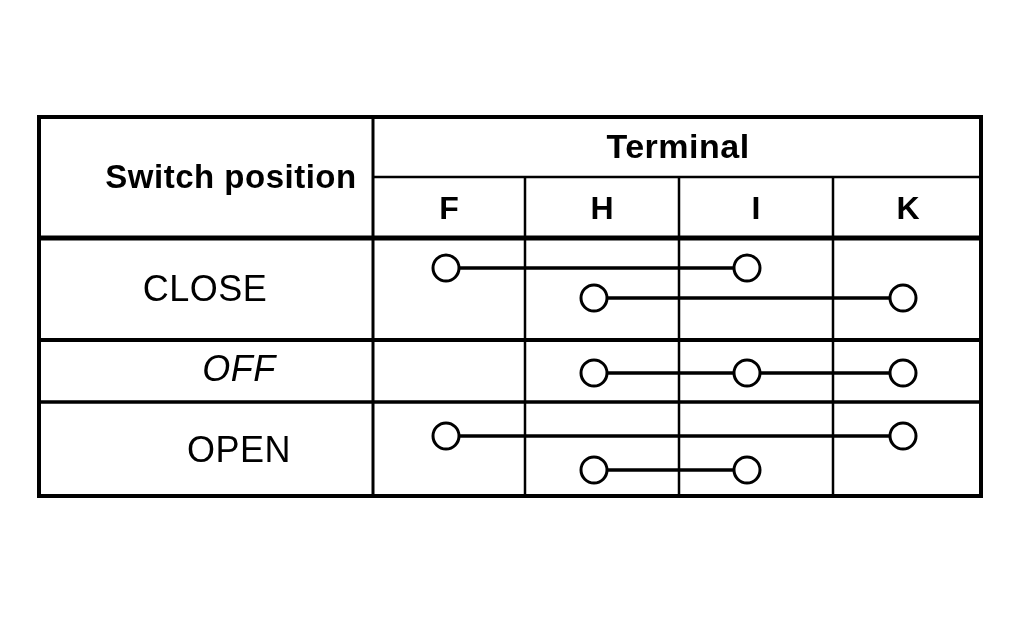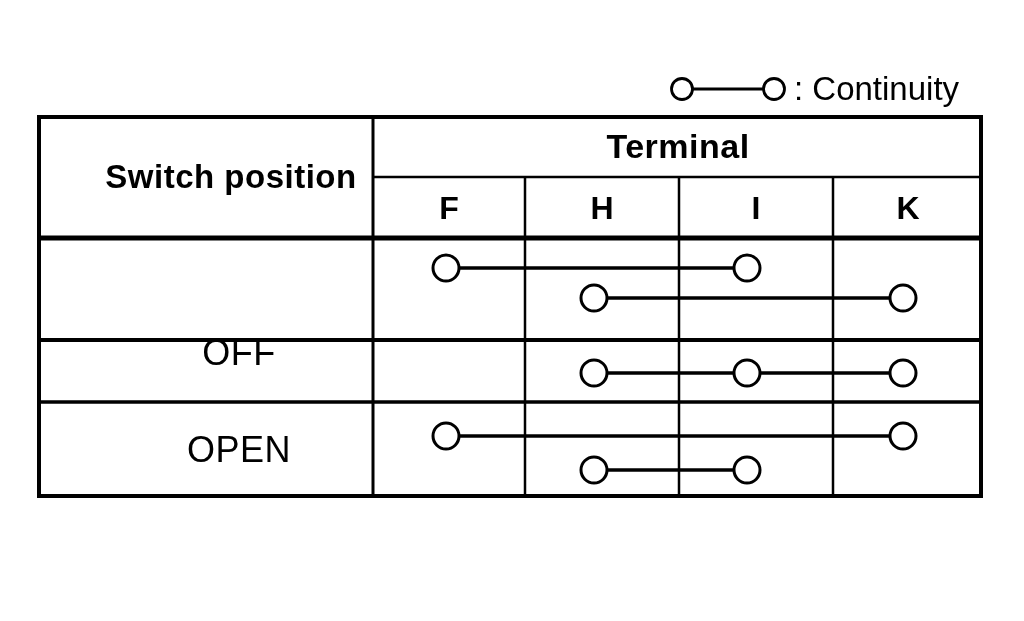--- a/index.html
+++ b/index.html
@@ -56,28 +56,20 @@
     left: 0; top: 0;
     width: 1024px; height: 621px;
     pointer-events: none;
   }
 </style>
 </head>
 <body>
 
 <div class="page">
 
-  <div class="legend">
-    <svg width="120" height="30" viewBox="0 0 120 30">
-      <line x1="24" y1="15" x2="96" y2="15" stroke="#000" stroke-width="3"></line>
-      <circle cx="14" cy="15" r="10.5" fill="#fff" stroke="#000" stroke-width="2.8"></circle>
-      <circle cx="106" cy="15" r="10.5" fill="#fff" stroke="#000" stroke-width="2.8"></circle>
-    </svg>
-    <span class="legend-label">: Continuity</span>
-  </div>
 
   <svg class="overlay" viewBox="0 0 1024 621">
 
     <line x1="37" y1="117" x2="983" y2="117" stroke="#000" stroke-width="4"></line>
     <line x1="37" y1="496" x2="983" y2="496" stroke="#000" stroke-width="4"></line>
     <line x1="39" y1="115" x2="39" y2="498" stroke="#000" stroke-width="4"></line>
     <line x1="981" y1="115" x2="981" y2="498" stroke="#000" stroke-width="4"></line>
 
     <line x1="373" y1="115" x2="373" y2="498" stroke="#000" stroke-width="3"></line>
     <line x1="525" y1="177" x2="525" y2="498" stroke="#000" stroke-width="2.5"></line>
@@ -109,17 +101,18 @@
       </g>
   </svg>
 
   <div class="cell-label hdr-corner" style="left:37px; top:115px; width:336px; height:123px;margin-left:26px;">Switch position</div>
   <div class="cell-label hdr-group" style="left:373px; top:115px; width:610px; height:62px;">Terminal</div>
   <div class="cell-label hdr-terminal" style="left:373px; top:177px; width:152px; height:61px;">F</div>
   <div class="cell-label hdr-terminal" style="left:525px; top:177px; width:154px; height:61px;">H</div>
   <div class="cell-label hdr-terminal" style="left:679px; top:177px; width:154px; height:61px;">I</div>
   <div class="cell-label hdr-terminal" style="left:833px; top:177px; width:150px; height:61px;">K</div>
 
-  <div class="cell-label row-label" style="left:37px; top:323px; width:404px; height:60px;">OFF</div>
+  <div class="cell-label row-label" style="left:37px; top:239px; width:336px; height:100px;">CLOSE</div>
+  <div class="cell-label row-label" style="left:37px; top:339px; width:404px; height:60px;font-style:italic;">OFF</div>
   <div class="cell-label row-label" style="left:37px; top:403px; width:404px; height:94px;">OPEN</div>
 
 
 </div>
 
 </body></html>

